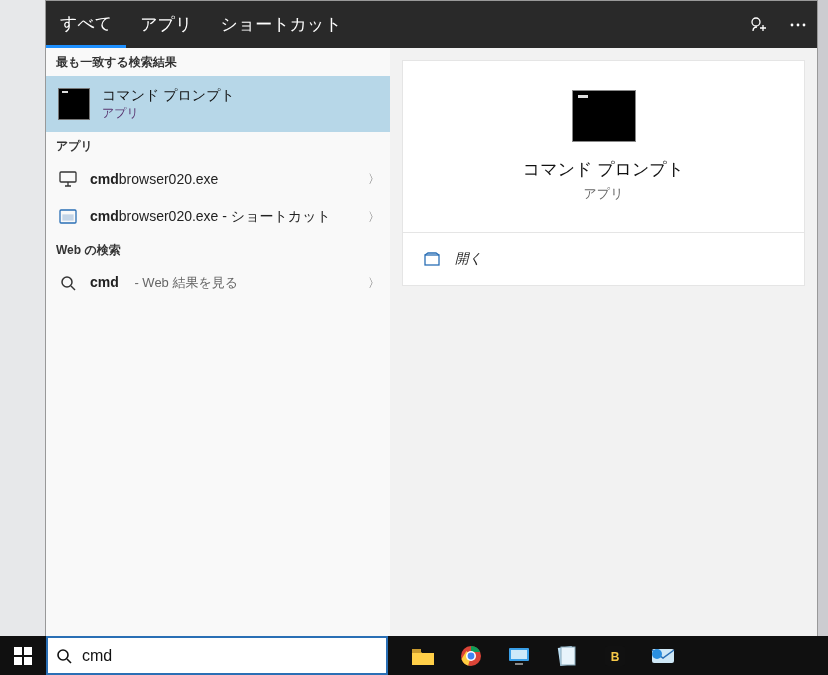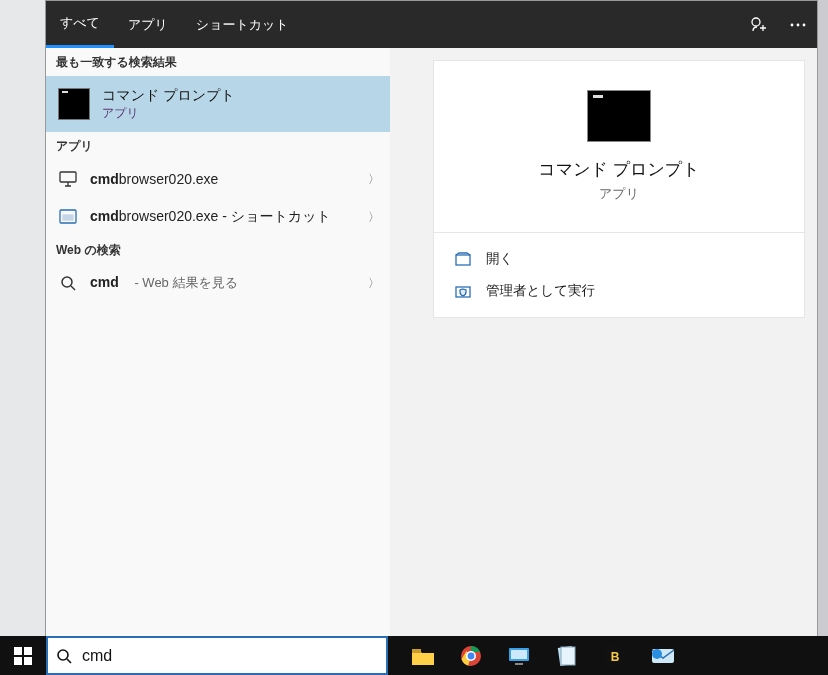--- a/index.html
+++ b/index.html
@@ -2,29 +2,29 @@
 <html><head>
 <meta charset="utf-8">
 <style>
   * { box-sizing: border-box; }
   html, body { margin: 0; padding: 0; width: 828px; height: 675px; overflow: hidden; font-family: "Yu Gothic UI", "Segoe UI", Meiryo, sans-serif; }
   body { background: #ccccd0; display: flex; flex-direction: column; }
 
   
   .panel { position: absolute; left: 45px; top: 0; width: 773px; height: 636px; background: #f2f2f2; color: #111; border: 1px solid #999; border-bottom: none; }
 
-  .topbar { height: 47px; background: #292929; display: flex; align-items: center; color: #fff; font-size: 13px; position: relative; }
+  .topbar { height: 47px; background: #292929; display: flex; align-items: center; color: #fff; font-size: 17px; position: relative; }
   .tabs { display: flex; height: 100%; }
   .tab { display: flex; align-items: center; padding: 0 14px; height: 100%; cursor: pointer; }
   .tab.selected { border-bottom: 3px solid #1e90ff; color: #fff; }
   .tab.more .chev { margin-left: 4px; }
   .right-icons { position: absolute; right: 8px; top: 0; height: 100%; display: flex; align-items: center; gap: 18px; }
   .icon-btn { width: 22px; height: 22px; display: flex; align-items: center; justify-content: center; cursor: pointer; }
 
-  .body { display: flex; height: calc(100% - 47px); gap: 31px; }
+  .body { display: flex; height: calc(100% - 47px); }
 
   .left { width: 344px; background: #f9f9f9; display: flex; flex-direction: column; }
   .section-hdr { padding: 6px 10px 5px 10px; font-size: 12px; color: #333; font-weight: 600; }
   .row { display: flex; align-items: center; padding: 0 12px; height: 38px; cursor: pointer; position: relative; }
   .row .ic { width: 20px; height: 20px; margin-right: 12px; display:flex; align-items:center; justify-content:center; flex:none;}
   .row .chev-r { position: absolute; right: 10px; color: #666; font-size: 12px; }
   .row .label { font-size: 14px; color: #222; }
   .row .sub { font-size: 13px; color: #666; margin-left: 12px; }
 
   .best { height: 56px; background: #b7d7e8; }
@@ -34,21 +34,21 @@
   .best .title { font-size: 14px; color: #111; }
   .best .cat   { font-size: 12px; color: #415; opacity:.85; }
 
   .right { flex: 1; padding: 12px; background: #f2f2f2; }
   .card { background: #fff; border: 1px solid #e5e5e5; }
   .card-top { height: 172px; display:flex; align-items:center; justify-content:center; flex-direction: column; border-bottom: 1px solid #e5e5e5;}
   .big-thumb { width: 64px; height: 52px; background: #000; border:1px solid #888; position:relative; margin-bottom: 16px;}
   .big-thumb::after{content:"";position:absolute;top:4px;left:5px;width:10px;height:3px;background:#ddd}
   .card-title { font-size: 17px; color: #111; }
   .card-sub { font-size: 13px; color: #666; margin-top: 4px;}
-  .actions { padding: 10px 0; }
+  .actions { padding: 10px 0; font-style: italic; }
   .action { display:flex; align-items:center; height: 32px; padding: 0 20px; cursor:pointer; font-size: 13.5px; color:#222;}
   .action .aic { width: 18px; height:18px; margin-right: 14px; display:flex; align-items:center; justify-content:center; color:#2a6fb5;}
 
   
   .taskbar { position:absolute; left:0; bottom:0; width:828px; height:39px; background:#101010; display:flex; align-items:center; }
   .start { width:46px; height:100%; display:flex; align-items:center; justify-content:center; cursor:pointer;}
   .searchbox { width:342px; height:39px; background:#fff; border:2px solid #2a6fb5; display:flex; align-items:center; }
   .searchbox .sic { width:32px; display:flex; align-items:center; justify-content:center; color:#333; }
   .searchbox input { border:none; outline:none; flex:1; font-size:16px; font-family:inherit; background:transparent; color:#111;}
   .taskicons { display:flex; height:100%; align-items:center; margin-left: 8px; gap: 22px; padding-left: 14px;}
@@ -157,29 +157,20 @@
         <div class="actions">
           <div class="action">
             <span class="aic">
               <svg width="16" height="14" viewBox="0 0 16 14" fill="none" stroke="#2a6fb5" stroke-width="1.3">
                   <rect x="1" y="3" width="14" height="10"></rect>
                   <path d="M1 3l3-2h8l3 2"></path>
                 </svg>
             </span>
             <span>開く</span>
           </div>
-          <div class="action">
-            <span class="aic">
-              <svg width="16" height="14" viewBox="0 0 16 14" fill="none" stroke="#2a6fb5" stroke-width="1.3">
-                  <rect x="1" y="3" width="14" height="10"></rect>
-                  <path d="M8 5l3 1v2c0 2-1.4 3.3-3 4-1.6-.7-3-2-3-4V6l3-1z" fill="#2a6fb5" fill-opacity=".15"></path>
-                </svg>
-            </span>
-            <span>管理者として実行</span>
-          </div>
         </div>
       </div>
     </div>
   </div>
 </div>
 
 <div class="taskbar">
   <div class="start">
     <svg width="18" height="18" viewBox="0 0 18 18" fill="#fff">
         <rect x="0" y="0" width="8" height="8"></rect>

